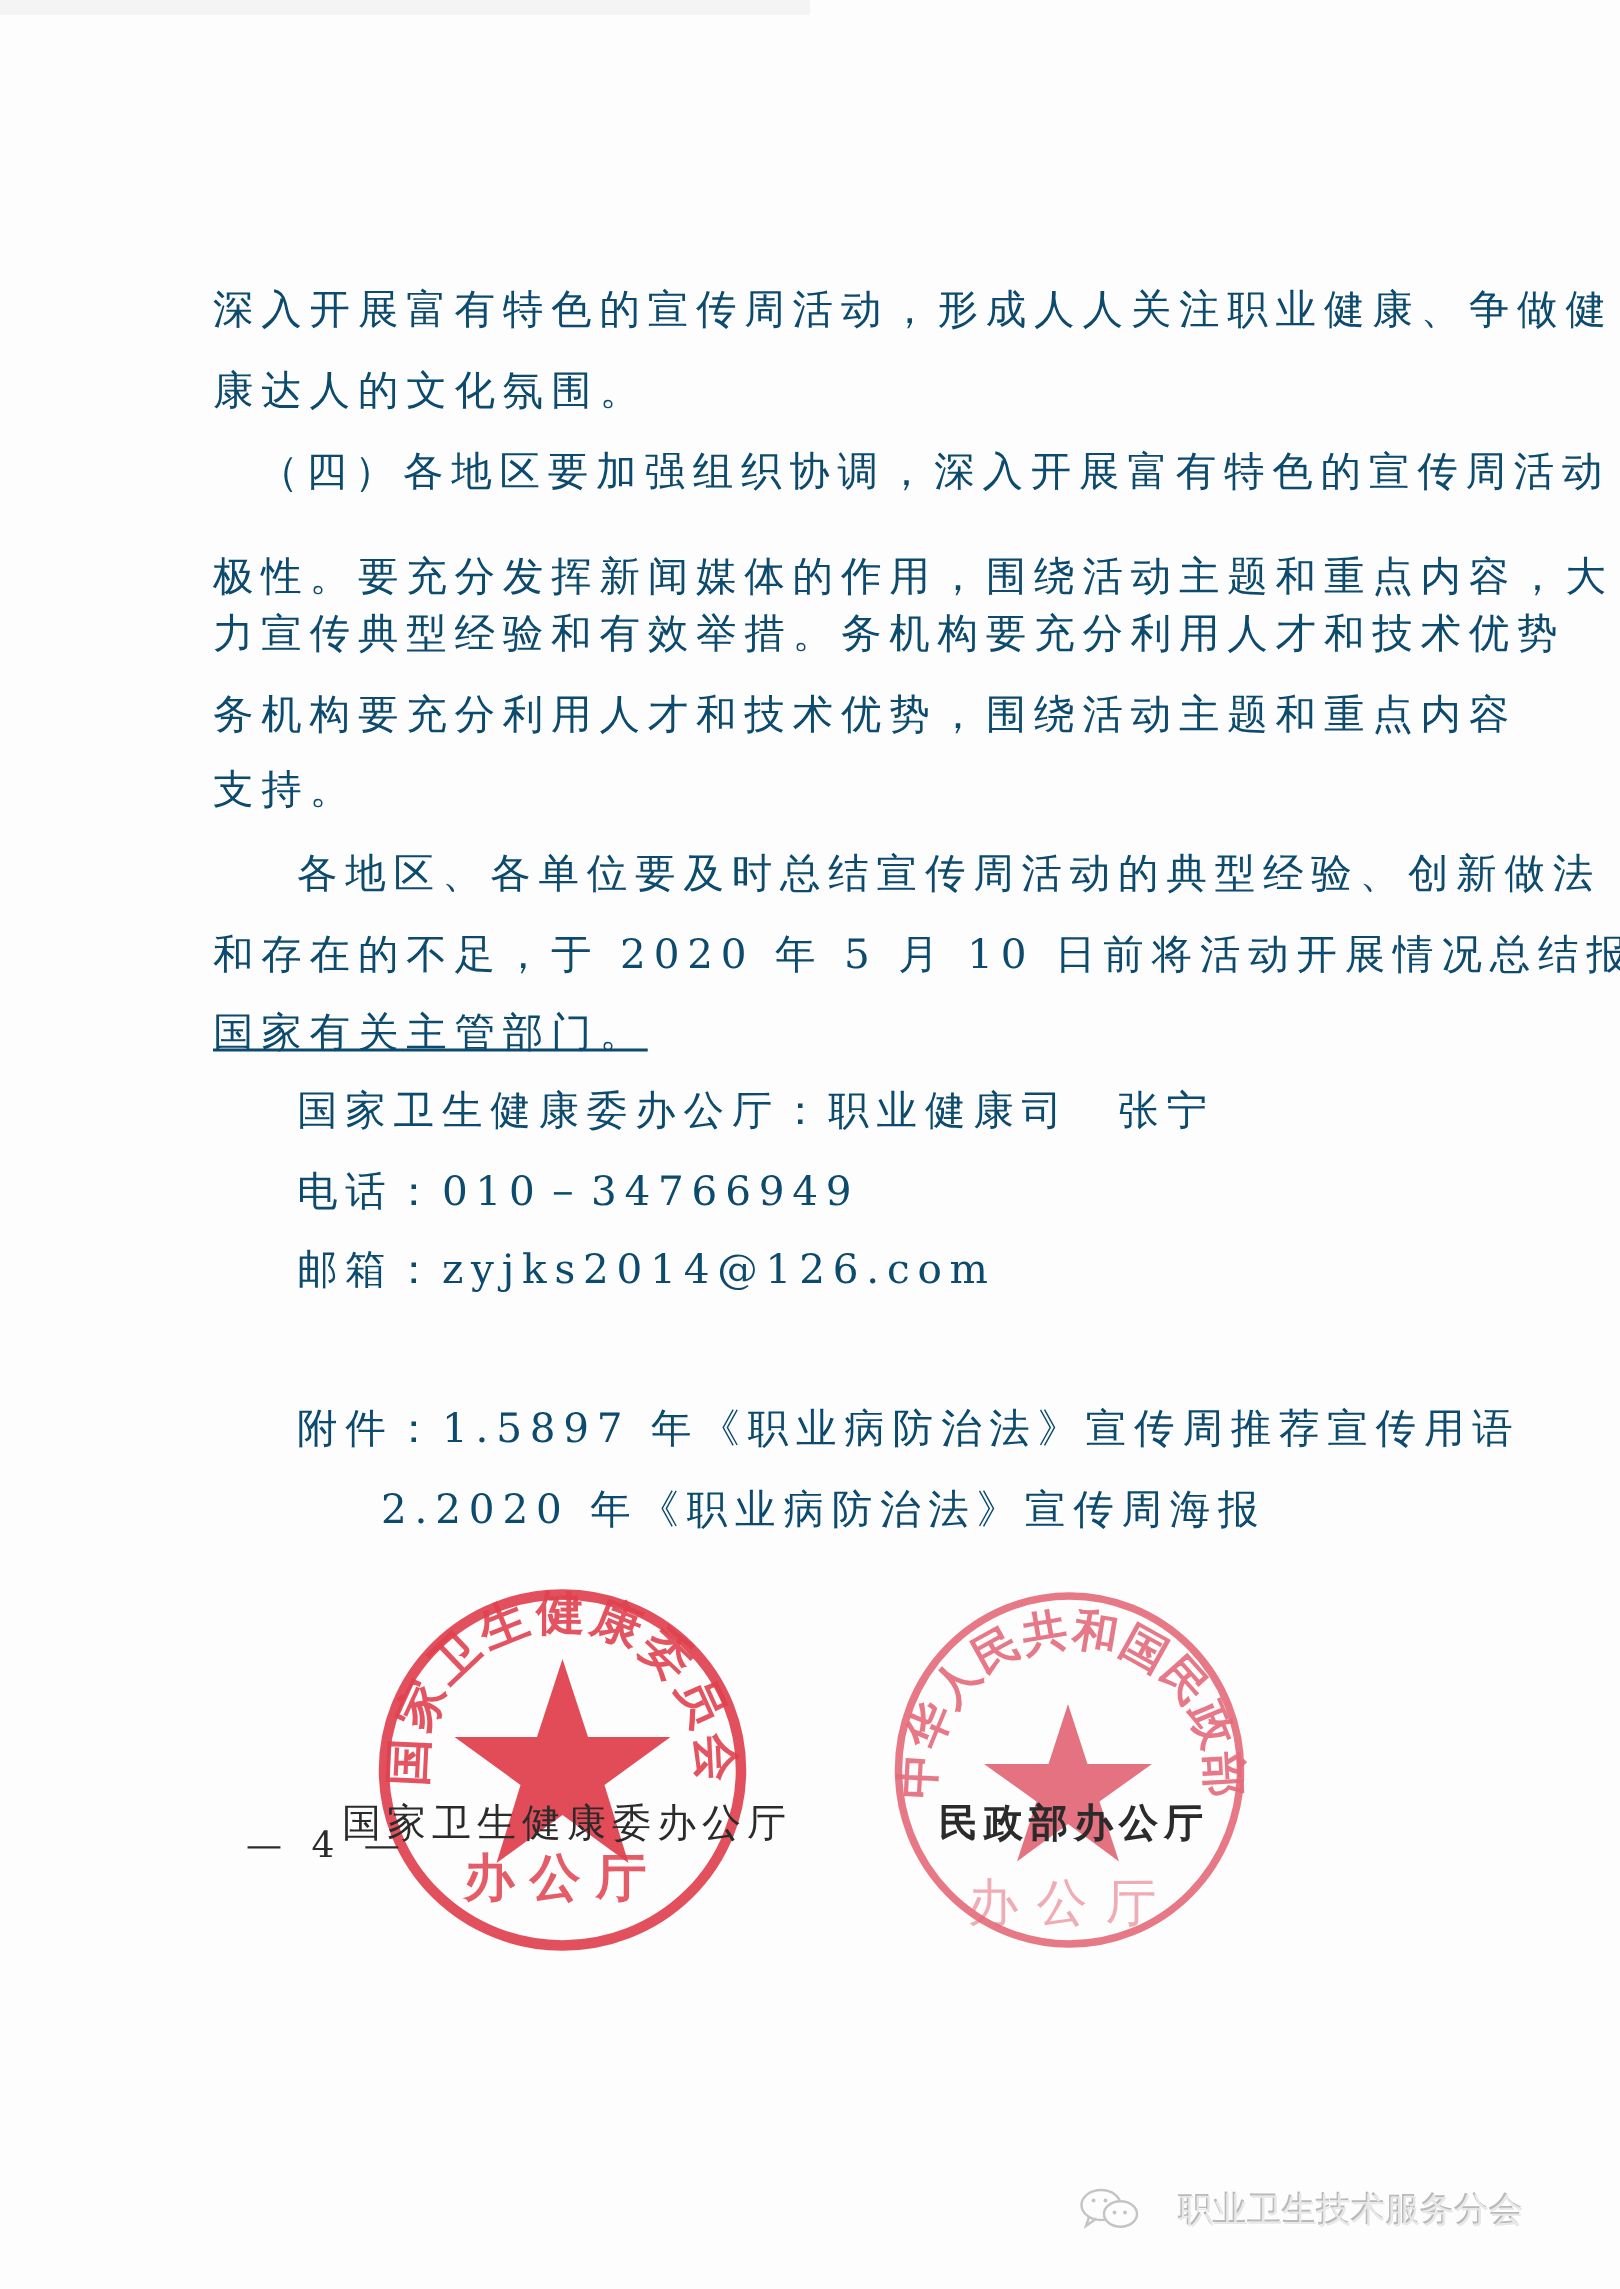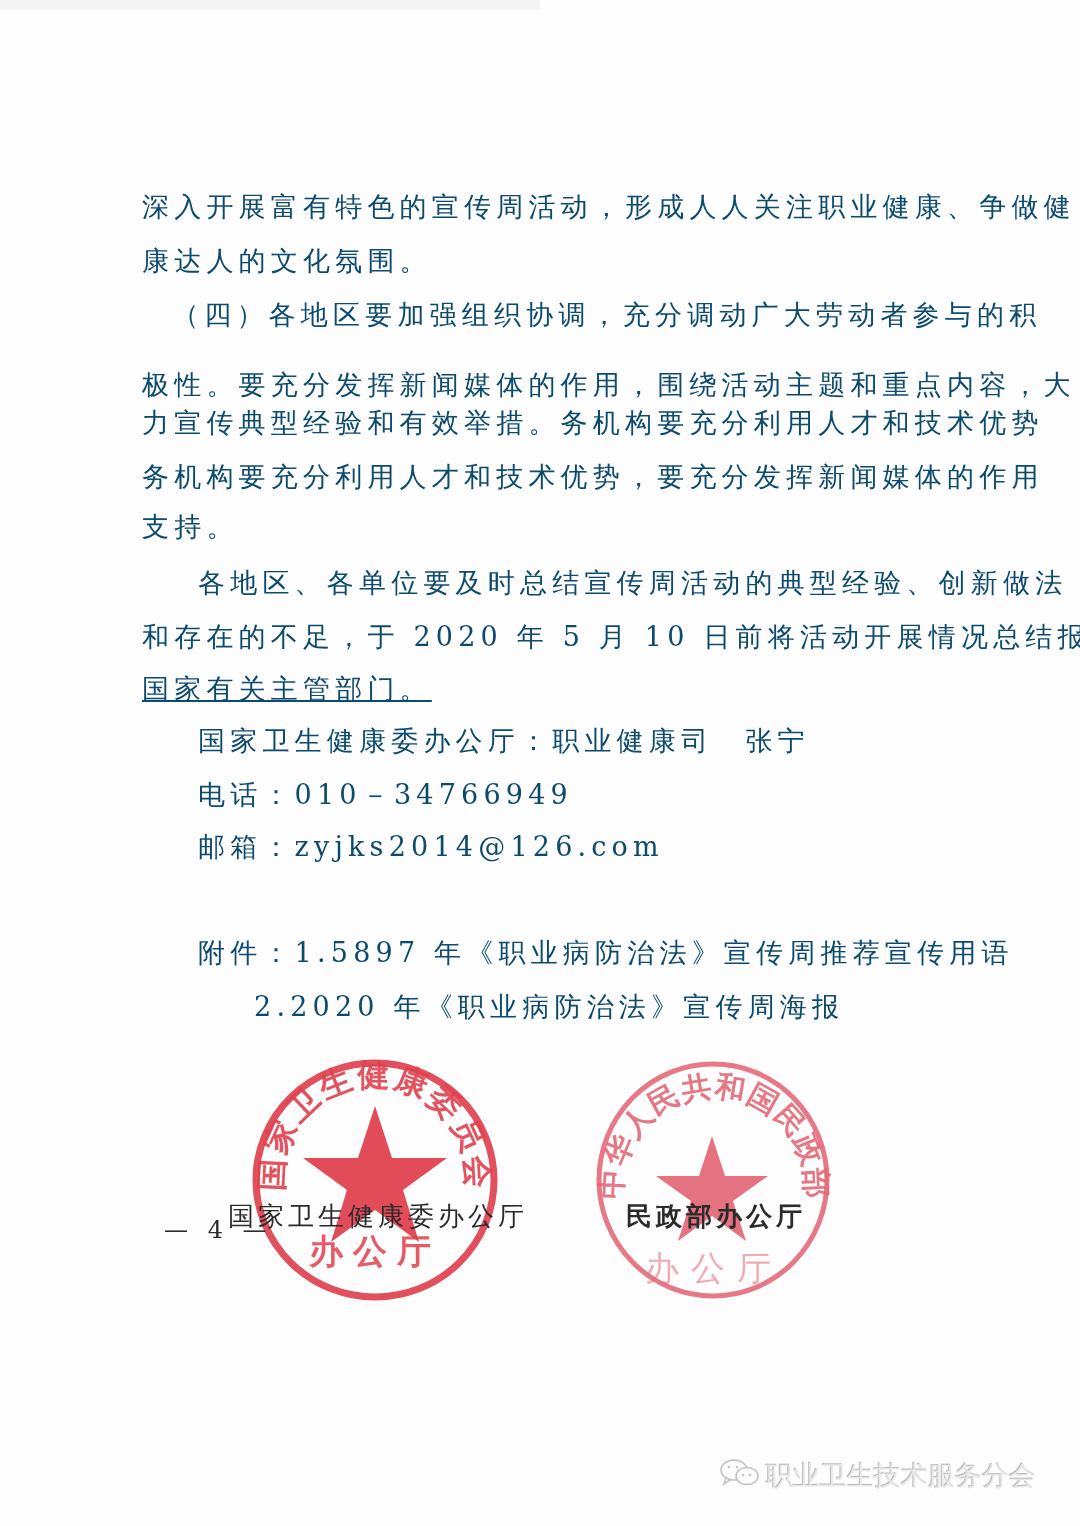--- a/index.html
+++ b/index.html
@@ -14,37 +14,37 @@
   .seal { position: absolute; }
   .seal svg { display: block; }
   .sign {
     position: absolute; font-size: 26px; letter-spacing: 4px; white-space: nowrap; color: #2b2b2b;
     line-height: 32px;
     text-align: right;
   }
   .page-num { position: absolute; font-size: 24px; color: #2b2b2b; white-space: nowrap; letter-spacing: 6px; }
   .watermark {
     position: absolute; left: 718px; top: 1458px; font-family: "DejaVu Sans", sans-serif;
-    font-size: 27px; color: #e8e8e8; white-space: nowrap;
+    font-size: 23px; color: #e8e8e8; white-space: nowrap;
     text-shadow: -1px -1px 0 #b9b9b9, 1px 1px 0 #ffffff;
-    display: flex; align-items: flex-end; gap: 4px;
+    display: flex; align-items: flex-start; gap: 24px;
   }
   .top-strip { position: absolute; left: 0; top: 0; width: 540px; height: 10px; background: #f4f4f4; }
 </style>
 </head>
 <body>
 
 <div class="top-strip"></div>
 
 <div class="line" style="left:142px; top:190px;">深入开展富有特色的宣传周活动，形成人人关注职业健康、争做健</div>
 <div class="line" style="left:142px; top:244px;">康达人的文化氛围。</div>
-<div class="line" style="left:172px; top:298px;">（四）各地区要加强组织协调，充分调动广大劳动者参与的积</div>
+<div class="line" style="left:172px; top:298px;">（四）各地区要加强组织协调，深入开展富有特色的宣传周活动</div>
 <div class="line" style="left:142px; top:352px;margin-top:16px;">极性。要充分发挥新闻媒体的作用，围绕活动主题和重点内容，大</div>
 <div class="line" style="left:142px; top:406px;">力宣传典型经验和有效举措。务机构要充分利用人才和技术优势</div>
-<div class="line" style="left:142px; top:460px;">务机构要充分利用人才和技术优势，要充分发挥新闻媒体的作用</div>
+<div class="line" style="left:142px; top:460px;">务机构要充分利用人才和技术优势，围绕活动主题和重点内容</div>
 <div class="line" style="left:142px; top:510px;">支持。</div>
 <div class="line" style="left:198px; top:566px;">各地区、各单位要及时总结宣传周活动的典型经验、创新做法</div>
 <div class="line" style="left:142px; top:620px;">和存在的不足，于 2020 年 5 月 10 日前将活动开展情况总结报送</div>
 <div class="line" style="left:142px; top:672px;text-decoration:underline;">国家有关主管部门。</div>
 
 <div class="line" style="left:198px; top:724px;">国家卫生健康委办公厅：职业健康司　张宁</div>
 <div class="line" style="left:198px; top:778px;">电话：010－34766949</div>
 <div class="line" style="left:198px; top:830px;">邮箱：zyjks2014@126.com</div>
 
 <div class="line" style="left:198px; top:936px;">附件：1.5897 年《职业病防治法》宣传周推荐宣传用语</div>

